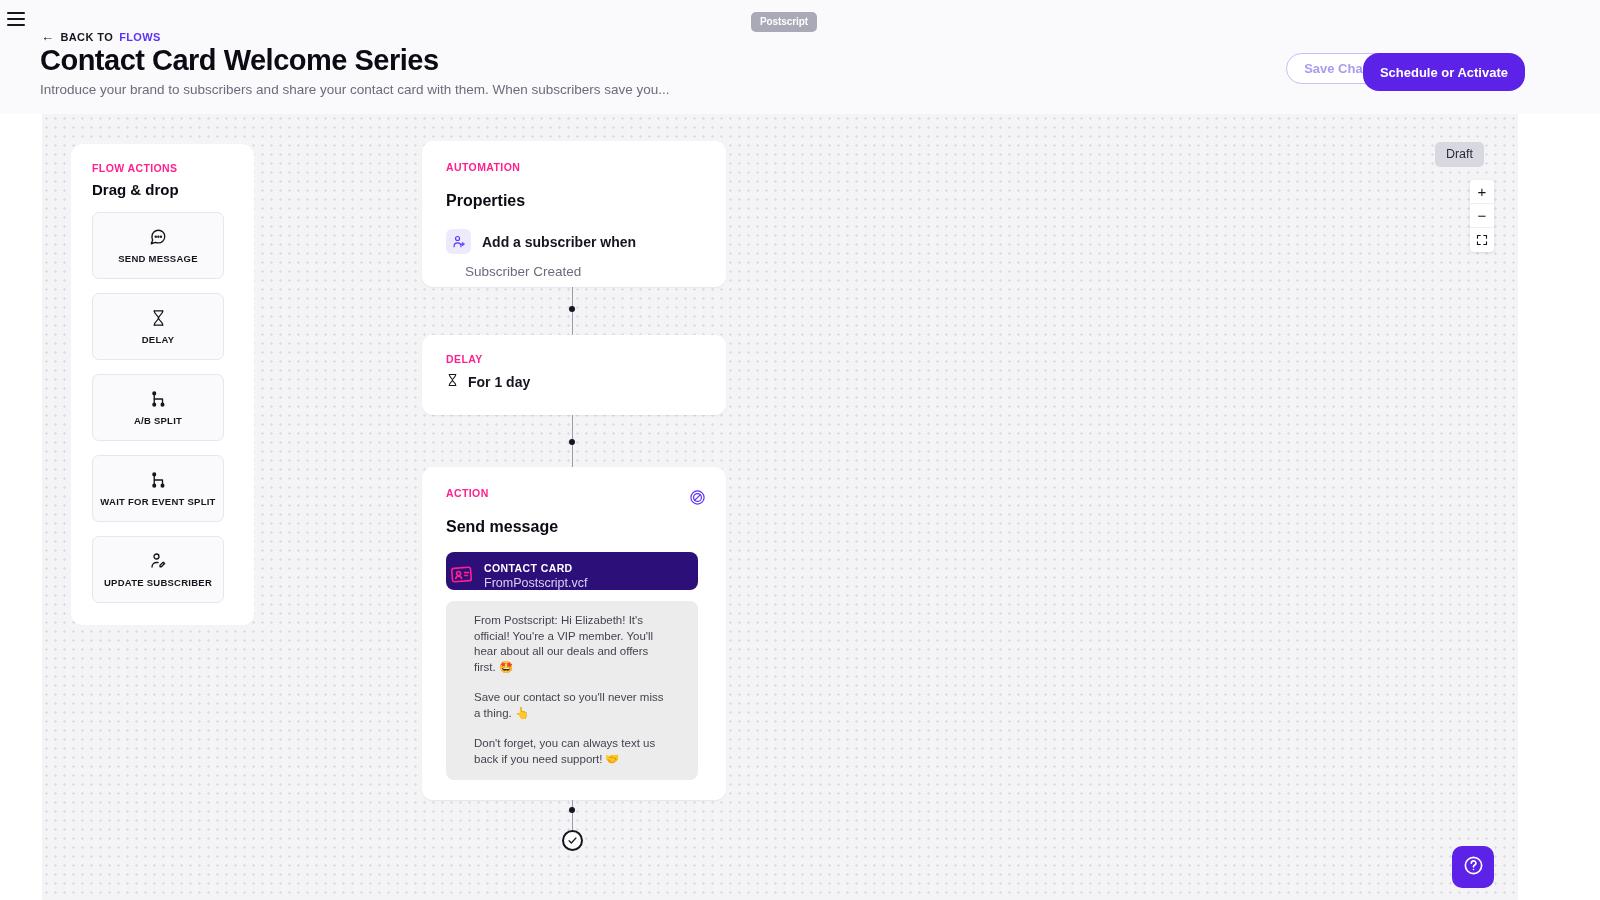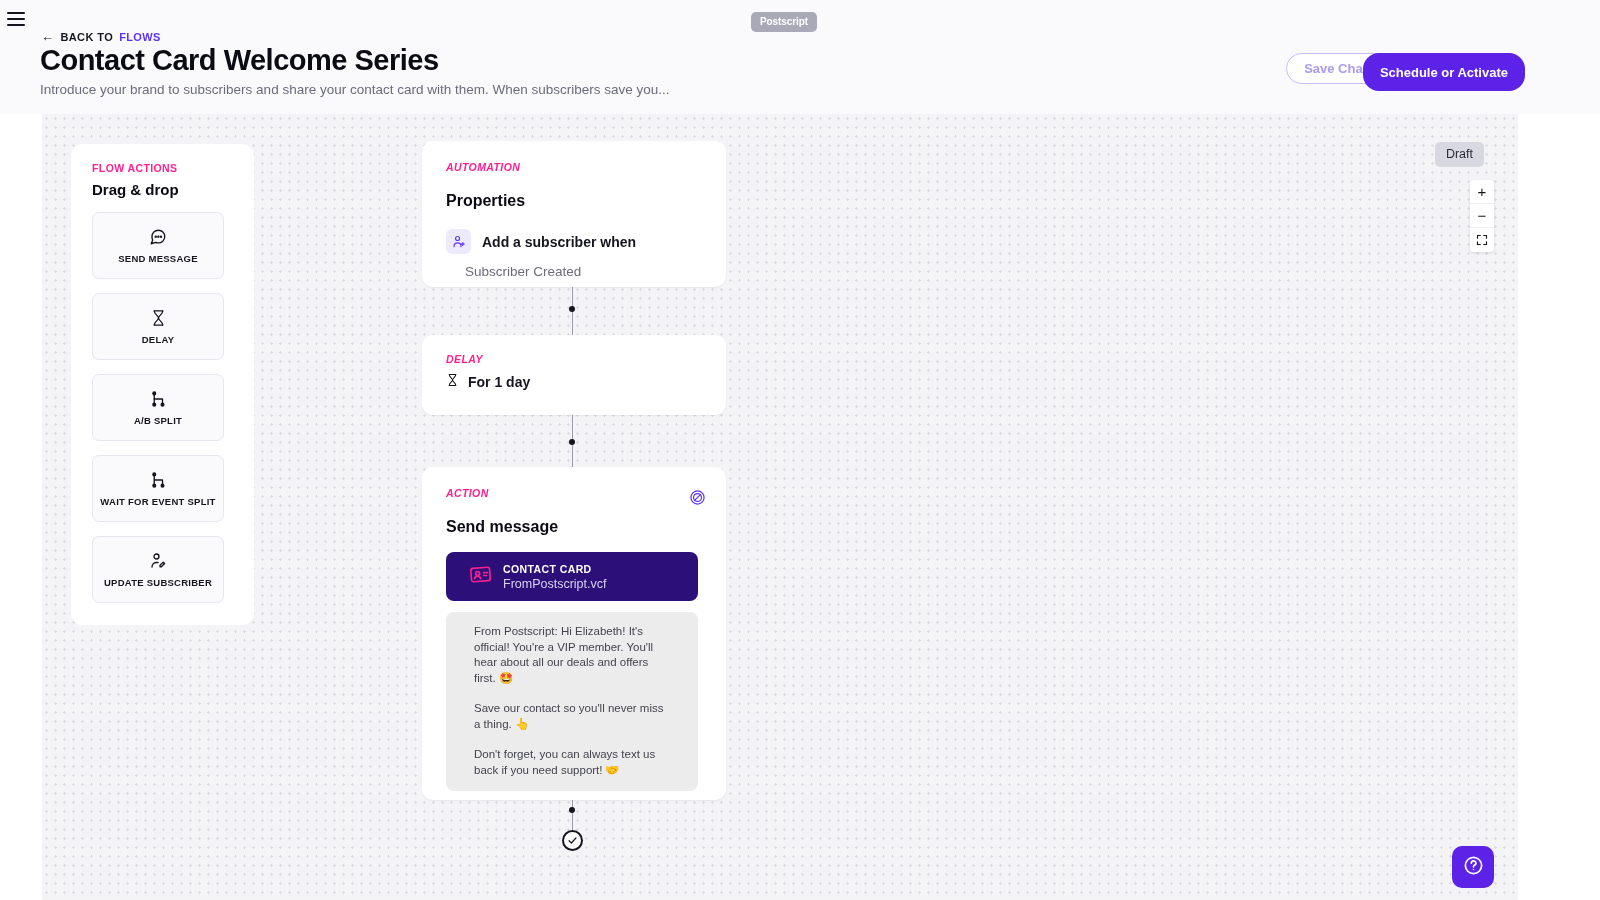--- a/index.html
+++ b/index.html
@@ -195,21 +195,20 @@
     position: absolute;
     background: #ffffff;
     border-radius: 11px;
     box-shadow: 0 1px 2px rgba(20,20,40,0.06);
   }
   .node-eyebrow {
     font-size: 10.5px;
     font-weight: 700;
     color: #ff1f8e;
     letter-spacing: 0.4px;
-    font-style: italic;
   }
   .node-title {
     font-size: 16px;
     font-weight: 700;
     color: #0b0b14;
     margin-top: 19px;
   }
 
   .node-automation {
     left: 380px;
@@ -274,27 +273,27 @@
   }
   .node-action-badge {
     position: absolute;
     right: 20px;
     top: 22px;
     cursor: pointer;
   }
   .contact-card {
     margin-top: 16px;
     width: 252px;
-    height: 49px;
+    height: 38px;
     background: #2c0f78;
     border-radius: 8px;
     display: flex;
-    align-items: center;
+    align-items: flex-end;
     gap: 11px;
-    padding: 0 23px;
+    padding: 0 4px;
     cursor: pointer;
   }
   .contact-card-text { display: flex; flex-direction: column; gap: 2px; }
   .contact-card-kicker {
     font-size: 10.5px;
     font-weight: 700;
     color: #ffffff;
     letter-spacing: 0.4px;
   }
   .contact-card-file {

